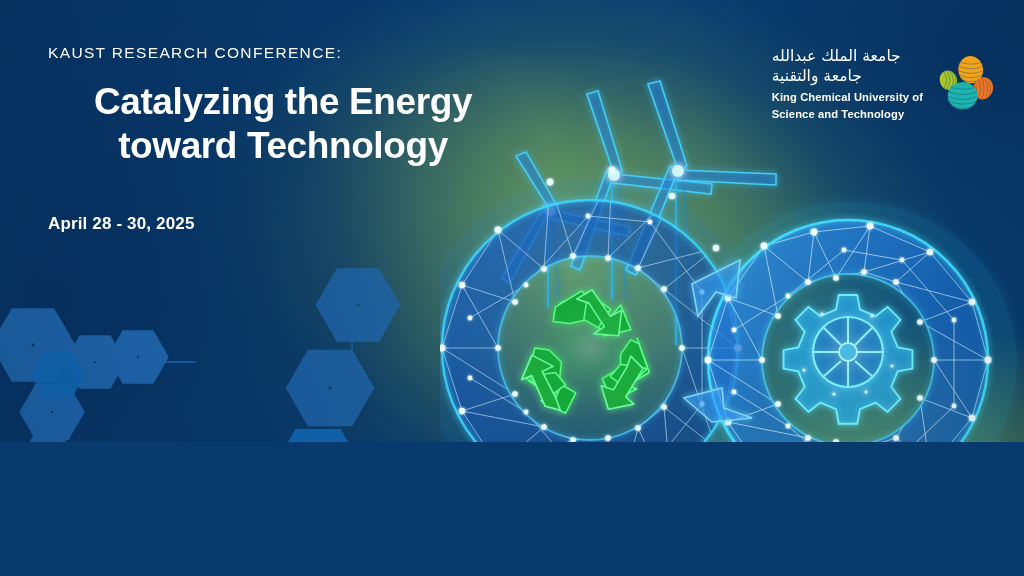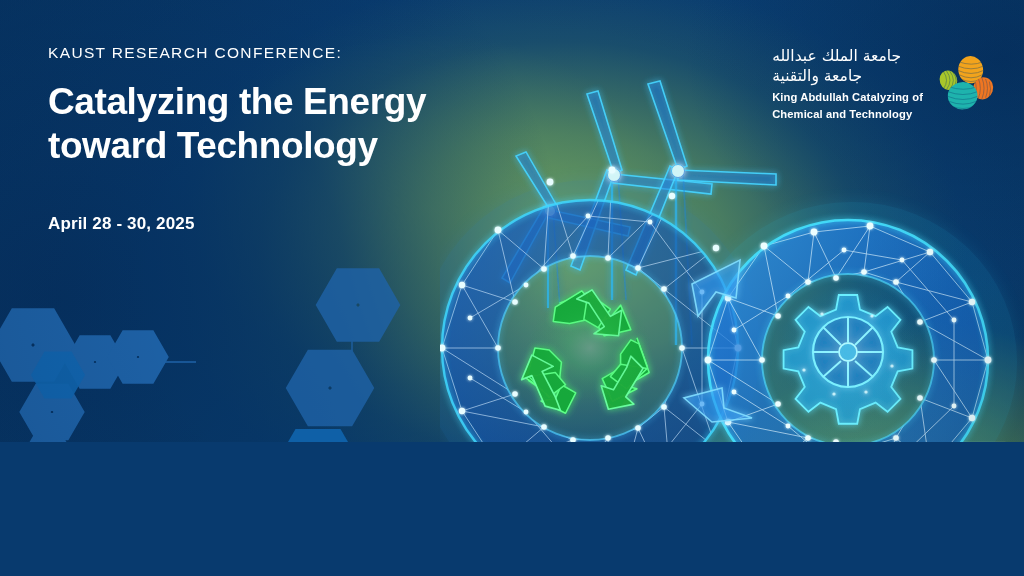--- a/index.html
+++ b/index.html
@@ -52,20 +52,21 @@
     line-height:1.2;
     text-transform:uppercase;
   }
   .headline {
     margin-top:17px;
     color:#ffffff;
     font-size:37px;
     font-weight:700;
     line-height:1.205;
     letter-spacing:-0.4px;
+    text-align:center;
   }
   .headline .ln { display:block; white-space:nowrap; }
   .dates {
     margin-top:45px;
     color:#ffffff;
     font-size:17px;
     font-weight:700;
     letter-spacing:0.15px;
   }
 
@@ -437,22 +438,22 @@
       <span class="ln">Catalyzing the Energy</span>
       <span class="ln">toward Technology</span>
     </h1>
     <div class="dates">April 28 - 30, 2025</div>
   </div>
 
   <div class="logo">
     <div class="logo-words">
       <div class="logo-ar">جامعة الملك عبدالله</div>
       <div class="logo-ar">جامعة والتقنية</div>
-      <div class="logo-en">King Abdullah Catalyzing of</div>
-      <div class="logo-en">Chemical and Technology</div>
+      <div class="logo-en">King Chemical University of</div>
+      <div class="logo-en">Science and Technology</div>
     </div>
     <svg class="logo-mark" viewBox="0 0 100 100" aria-hidden="true">
       <defs>
         <clipPath id="pGold">
             <ellipse cx="56" cy="27" rx="20" ry="22" transform="rotate(-8 56 27)"></ellipse>
           </clipPath>
         <clipPath id="pLime">
             <ellipse cx="20" cy="44" rx="14" ry="16" transform="rotate(-20 20 44)"></ellipse>
           </clipPath>
         <clipPath id="pOrange">

